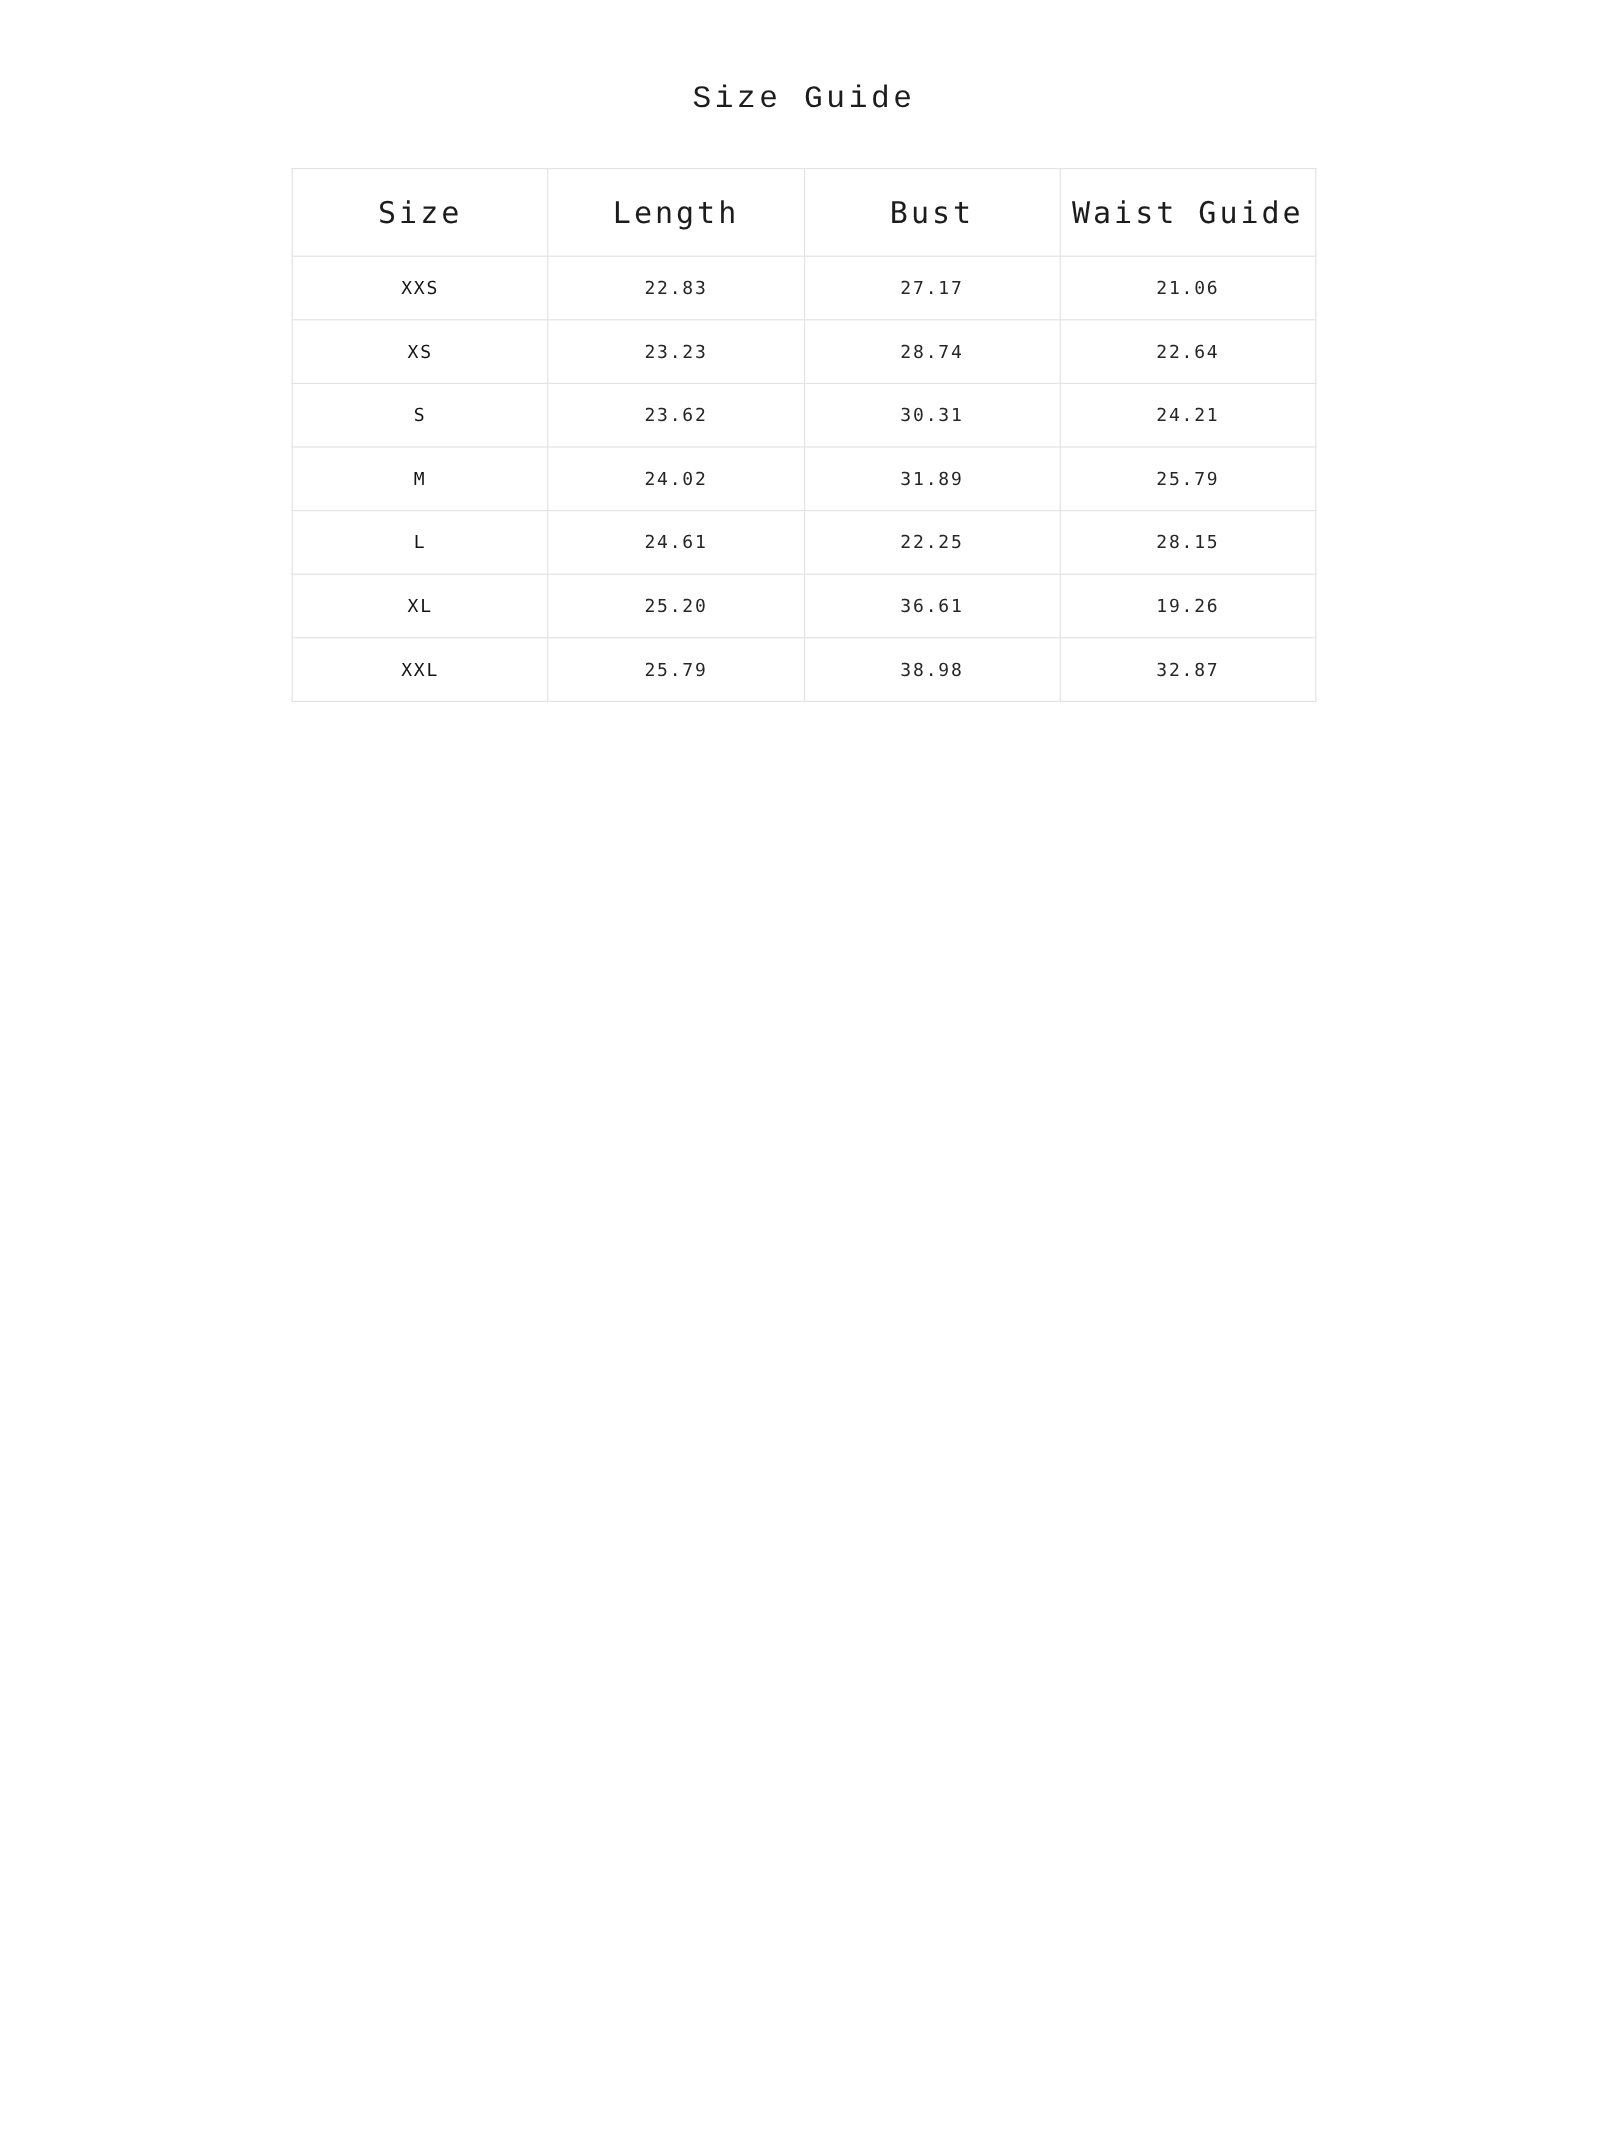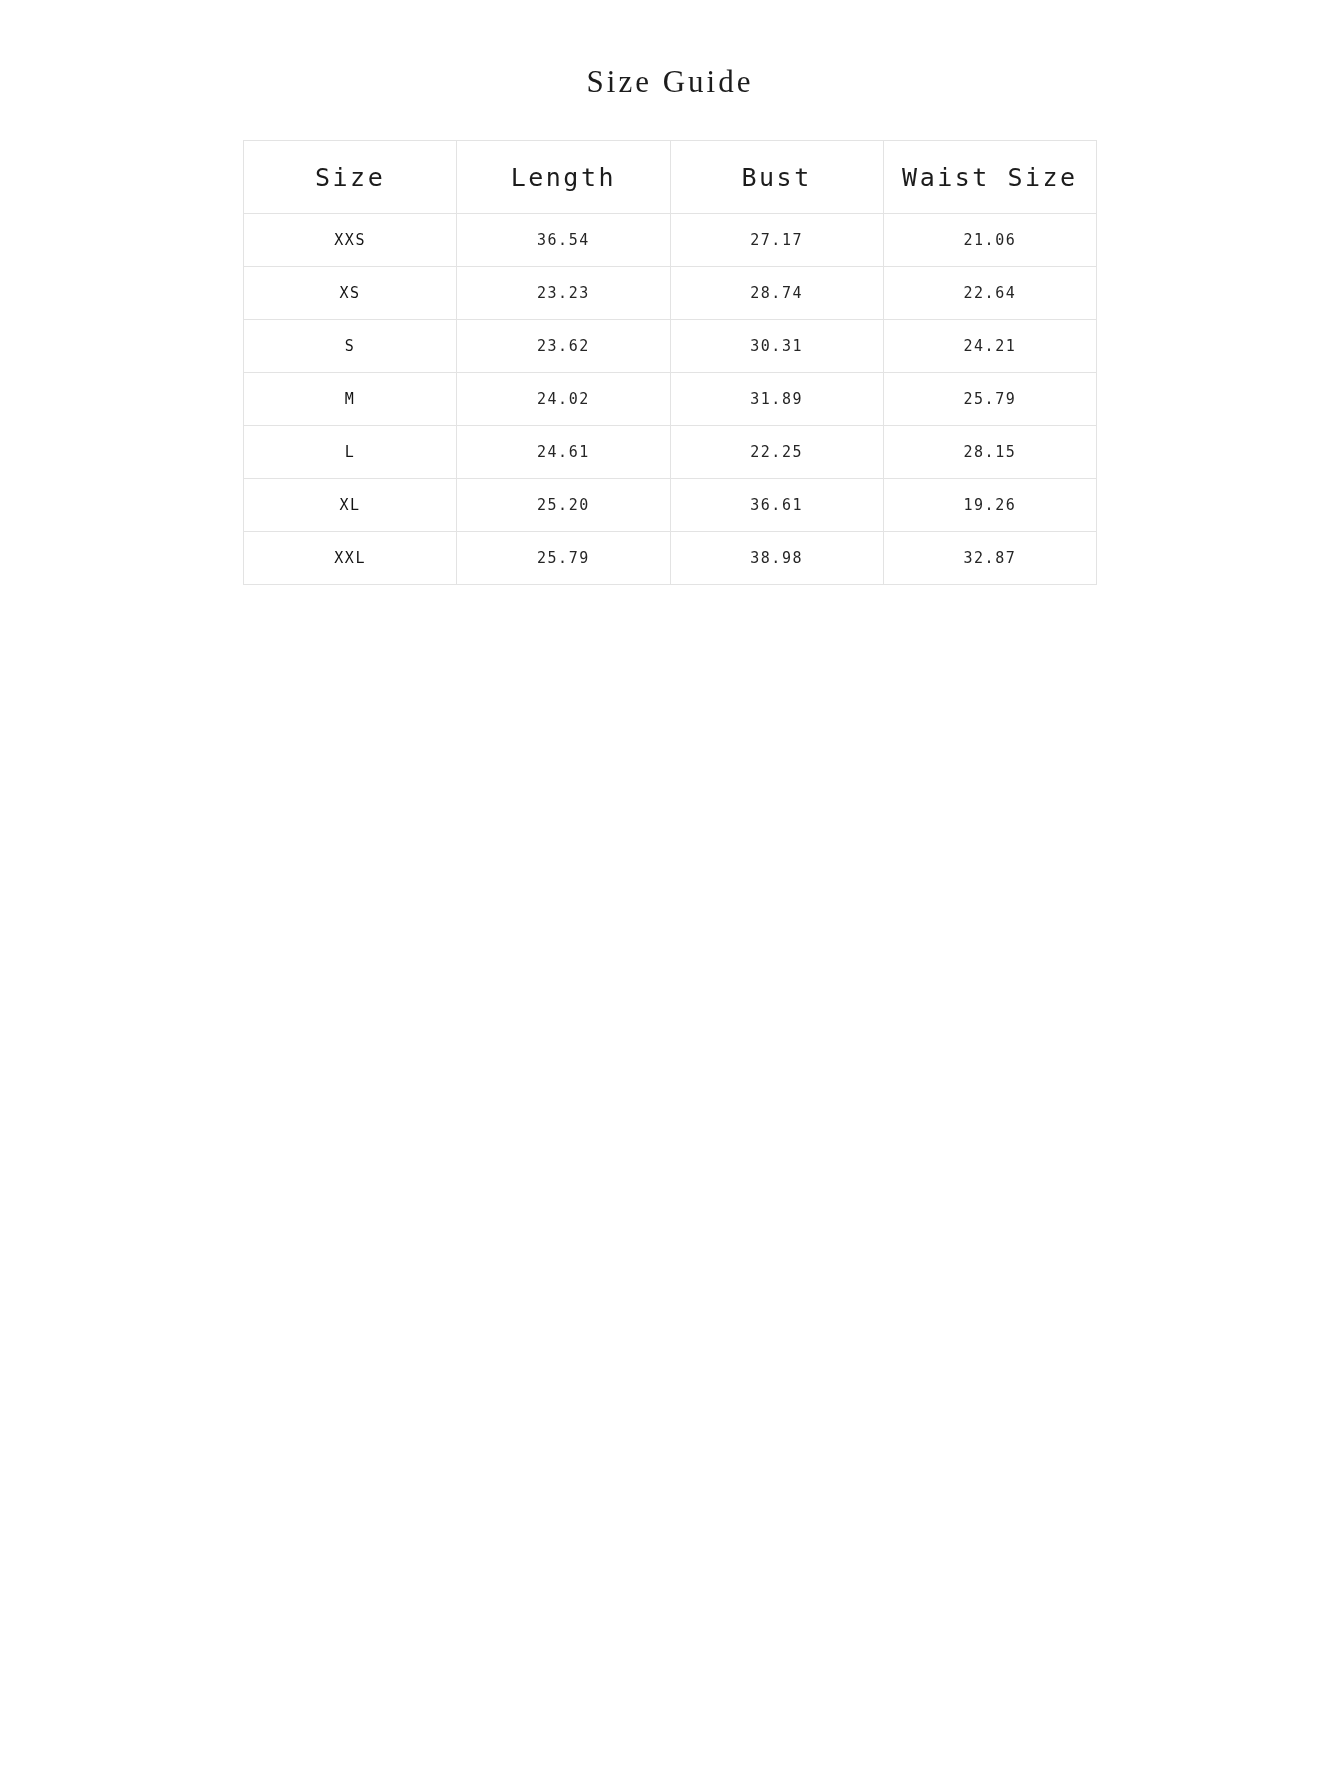--- a/index.html
+++ b/index.html
@@ -15,22 +15,22 @@
     overflow: hidden;
   }
   .page {
     width: 1340px;
     height: 1785px;
     position: relative;
     box-sizing: border-box;
   }
   .page-title {
     text-align: center;
-    font-family: Liberation Serif, serif;
-    font-size: 31px;
+    font-family: Liberation Mono, monospace;
+    font-size: 26px;
     letter-spacing: 3px;
     color: #1c1c1c;
     font-weight: 400;
     margin: 0;
     padding-top: 60px;
     line-height: 44px;
   }
   .table-wrap {
     width: 854px;
     margin: 36px auto 0 auto;
@@ -83,27 +83,27 @@
 
   <h1 class="page-title">Size Guide</h1>
 
   <div class="table-wrap">
     <table class="size-table">
       <thead>
         <tr>
           <th>Size</th>
           <th>Length</th>
           <th>Bust</th>
-          <th>Waist Size</th>
+          <th>Waist Guide</th>
         </tr>
       </thead>
       <tbody>
         <tr>
           <td class="size-cell">XXS</td>
-          <td>36.54</td>
+          <td>22.83</td>
           <td>27.17</td>
           <td>21.06</td>
         </tr>
         <tr>
           <td class="size-cell">XS</td>
           <td>23.23</td>
           <td>28.74</td>
           <td>22.64</td>
         </tr>
         <tr>

